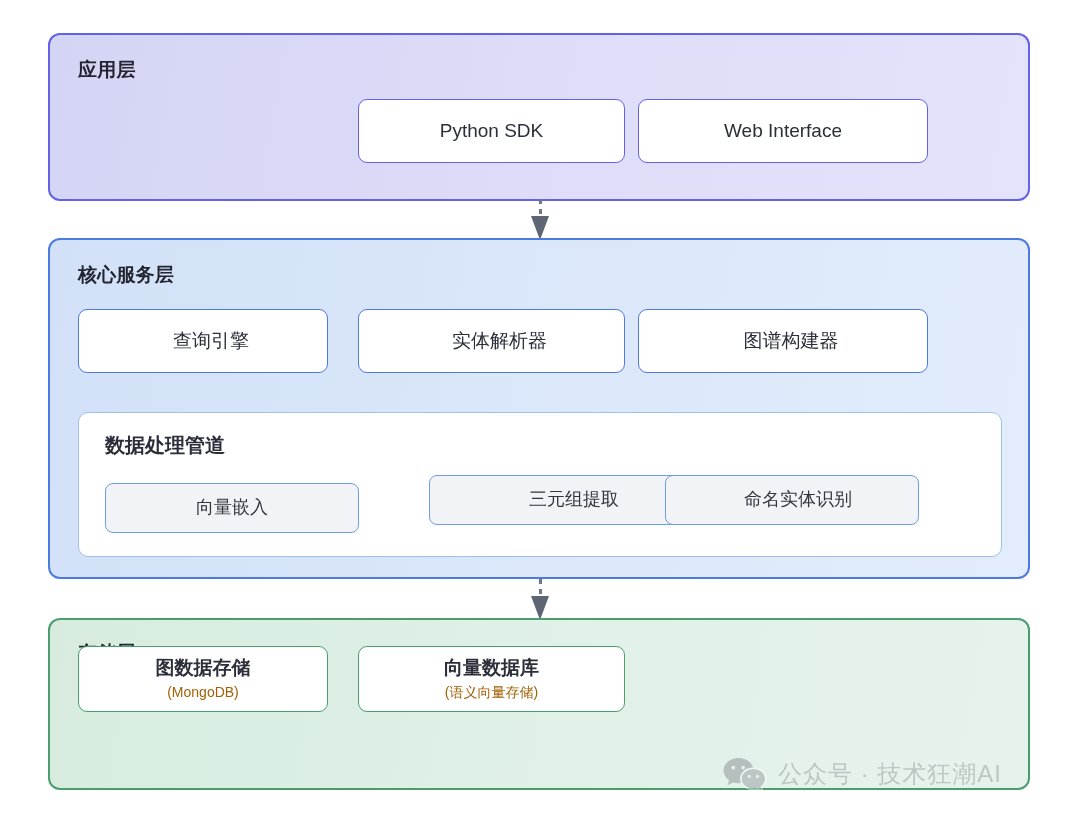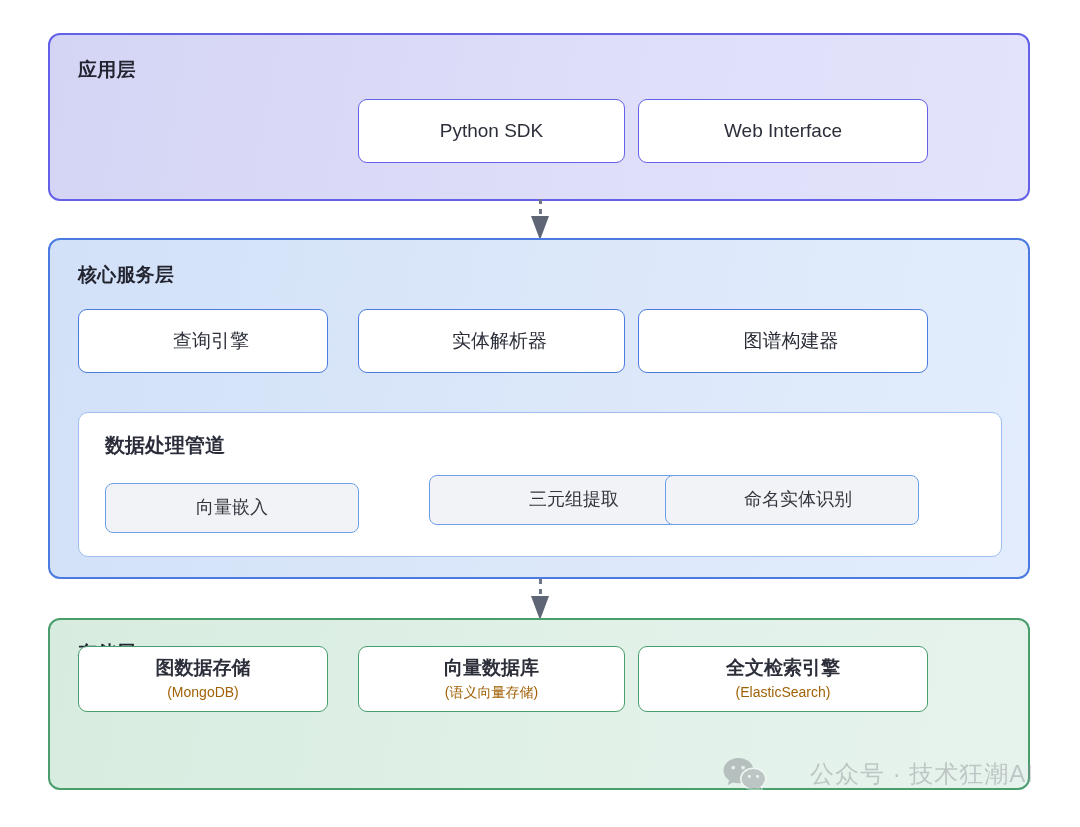--- a/index.html
+++ b/index.html
@@ -185,21 +185,20 @@
     opacity: 0.45;
     pointer-events: none;
   }
   .wm-icon { width: 46px; height: 34px; position: relative; flex: none; }
   .wm-text {
     font-size: 24px;
     color: #8d9096;
     letter-spacing: 1px;
     white-space: nowrap;
     line-height: 1;
-    margin-left: 32px;
   }
 </style>
 </head>
 <body>
 
 <div class="canvas">
 
   <div class="layer layer-app">
     <div class="layer-title">应用层</div>
   </div>
@@ -249,24 +248,20 @@
   <div class="layer layer-store">
     <div class="layer-title">存储层</div>
   </div>
   <div class="node node-store col1">
     <div class="node-label">图数据存储</div>
     <div class="node-sub">(MongoDB)</div>
   </div>
   <div class="node node-store col2">
     <div class="node-label">向量数据库</div>
     <div class="node-sub">(语义向量存储)</div>
-  </div>
-  <div class="node node-store col3">
-    <div class="node-label">全文检索引擎</div>
-    <div class="node-sub">(ElasticSearch)</div>
   </div>
 
   <div class="watermark">
     <div class="wm-icon">
       <svg width="46" height="34" viewBox="0 0 46 34" xmlns="http://www.w3.org/2000/svg">
         <g fill="#7f8389">
           <path d="M16.5 1C8.2 1 1.5 6.6 1.5 13.5c0 3.9 2.2 7.4 5.6 9.7L5.6 28.2l5.4-2.8c1.7.5 3.6.8 5.5.8 8.3 0 15-5.6 15-12.7S24.8 1 16.5 1z"></path>
           <circle cx="11.3" cy="10.6" r="1.9" fill="#ffffff" fill-opacity="0.85"></circle>
           <circle cx="21.1" cy="10.6" r="1.9" fill="#ffffff" fill-opacity="0.85"></circle>
         </g>

